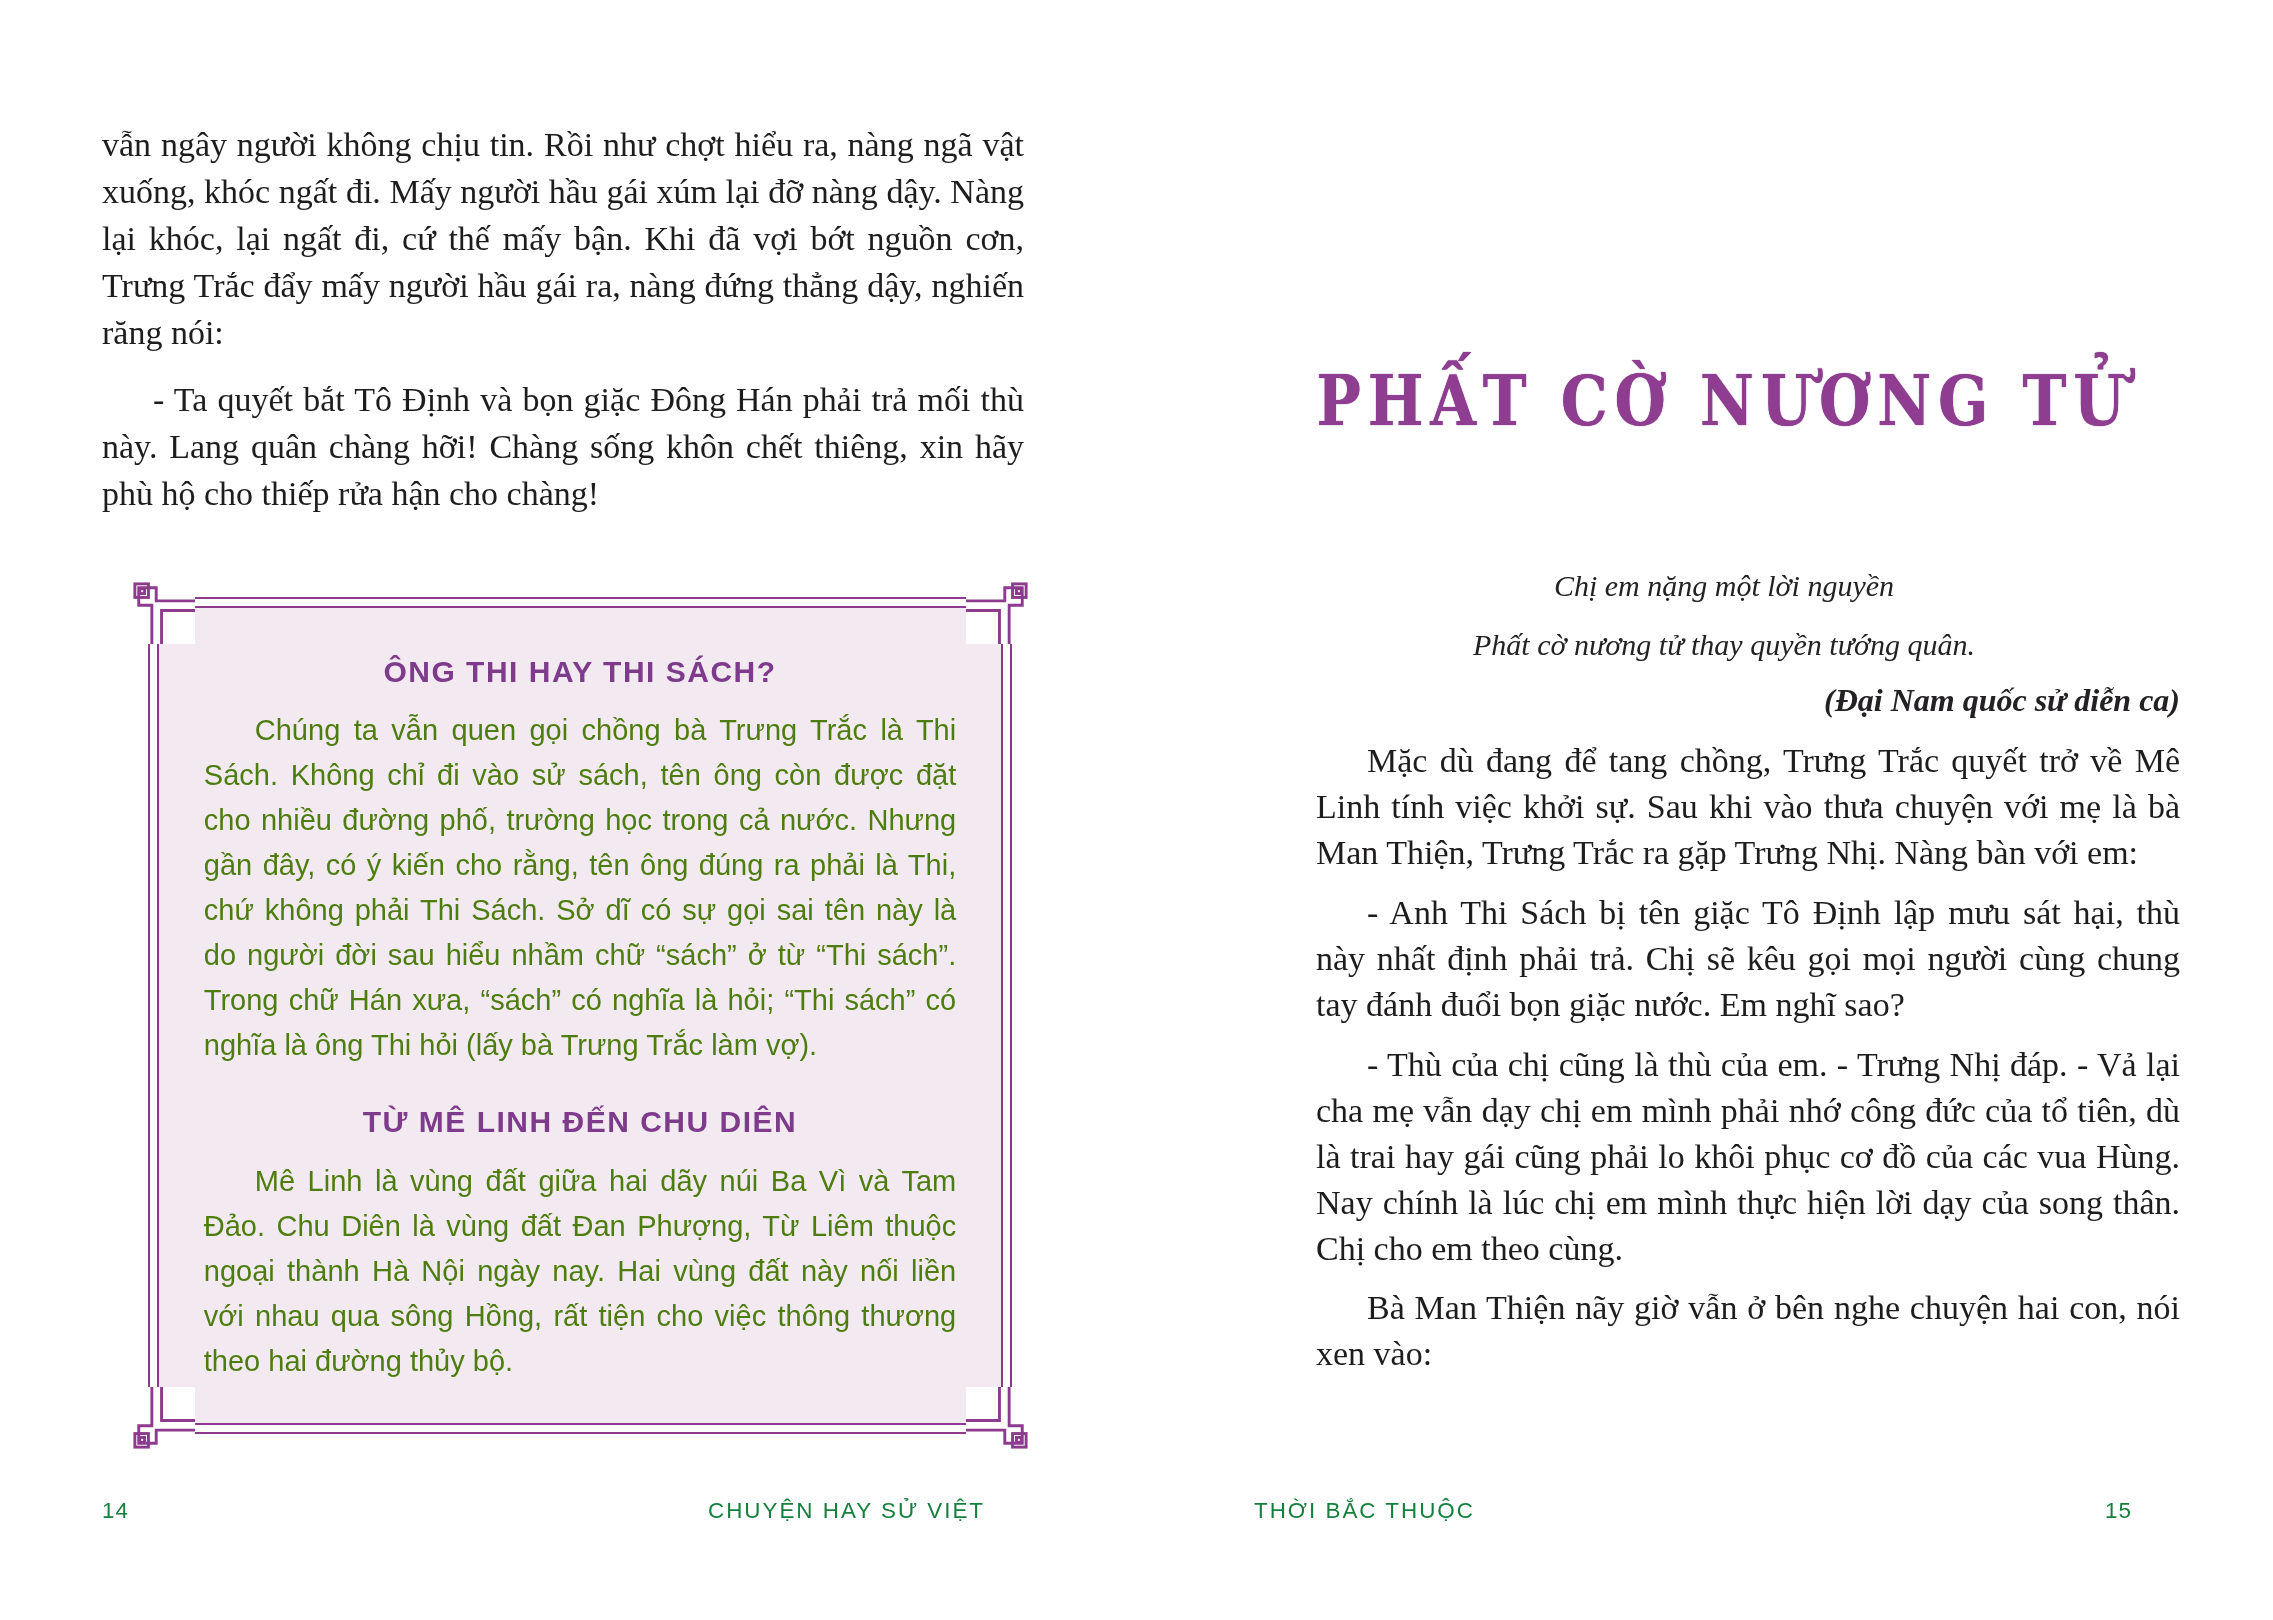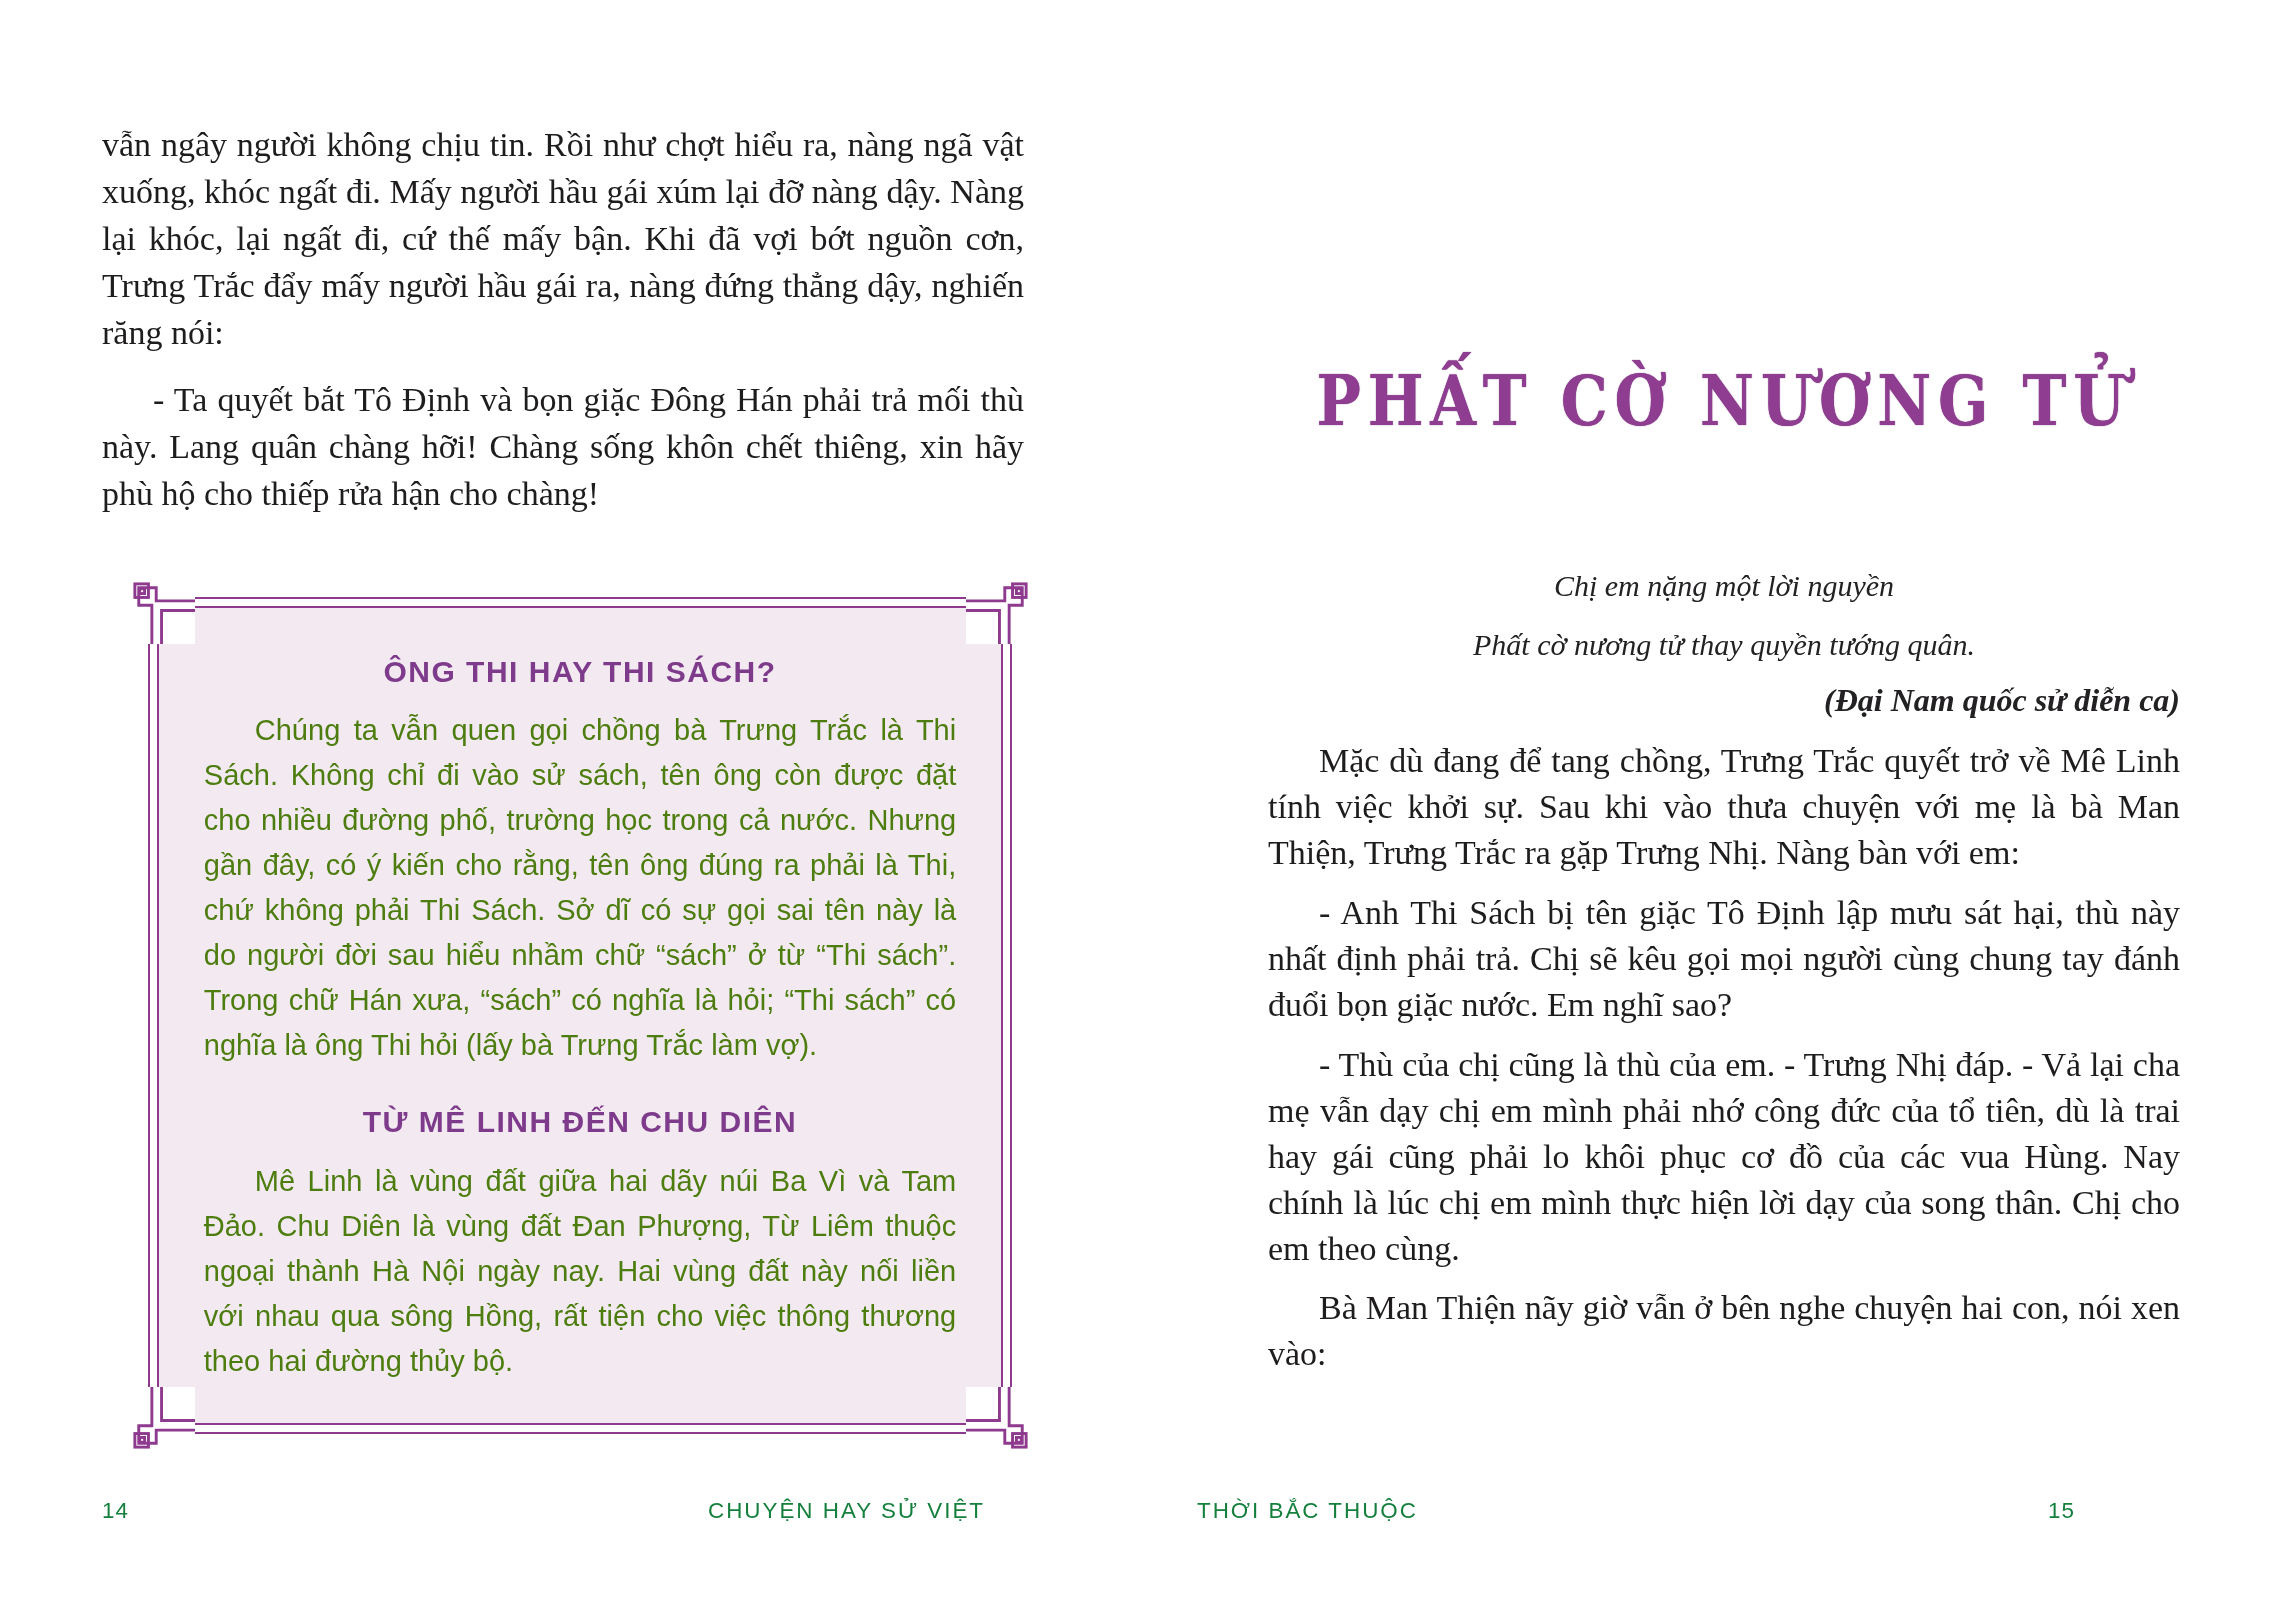--- a/index.html
+++ b/index.html
@@ -92,35 +92,35 @@
     color: #232123;
   }
   .verse-attribution {
     margin-top: 7.8px;
     text-align: right;
     font-style: italic;
     font-weight: bold;
     font-size: 32px;
     color: #232123;
   }
-  .page-right .body-text { margin-top: 19.5px; }
+  .page-right .body-text { margin-top: 19.5px; margin-left: 48px; }
   .page-right .body-text p {
     margin: 0 0 13.7px 0;
     font-size: 34px; line-height: 46px;
   }
 
   
   .footer {
     position: absolute; top: 1498px;
     display: flex; justify-content: space-between; align-items: baseline;
     font-family: "Liberation Sans", "DejaVu Sans", sans-serif;
     font-size: 22.4px;
   }
   .footer.left  { left: 102px;  width: 883px; }
-  .footer.right { left: 1197px; width: 878px; gap: 40px; }
+  .footer.right { left: 1254px; width: 878px; gap: 40px; }
   .running-title { color: #15803d; letter-spacing: 2px; font-weight: 500; }
   .page-number  { color: #15803d; letter-spacing: 1px; }
 </style>
 </head>
 <body>
 
 <div class="sheet">
 
   <div class="page-left">
     <div class="body-text">

